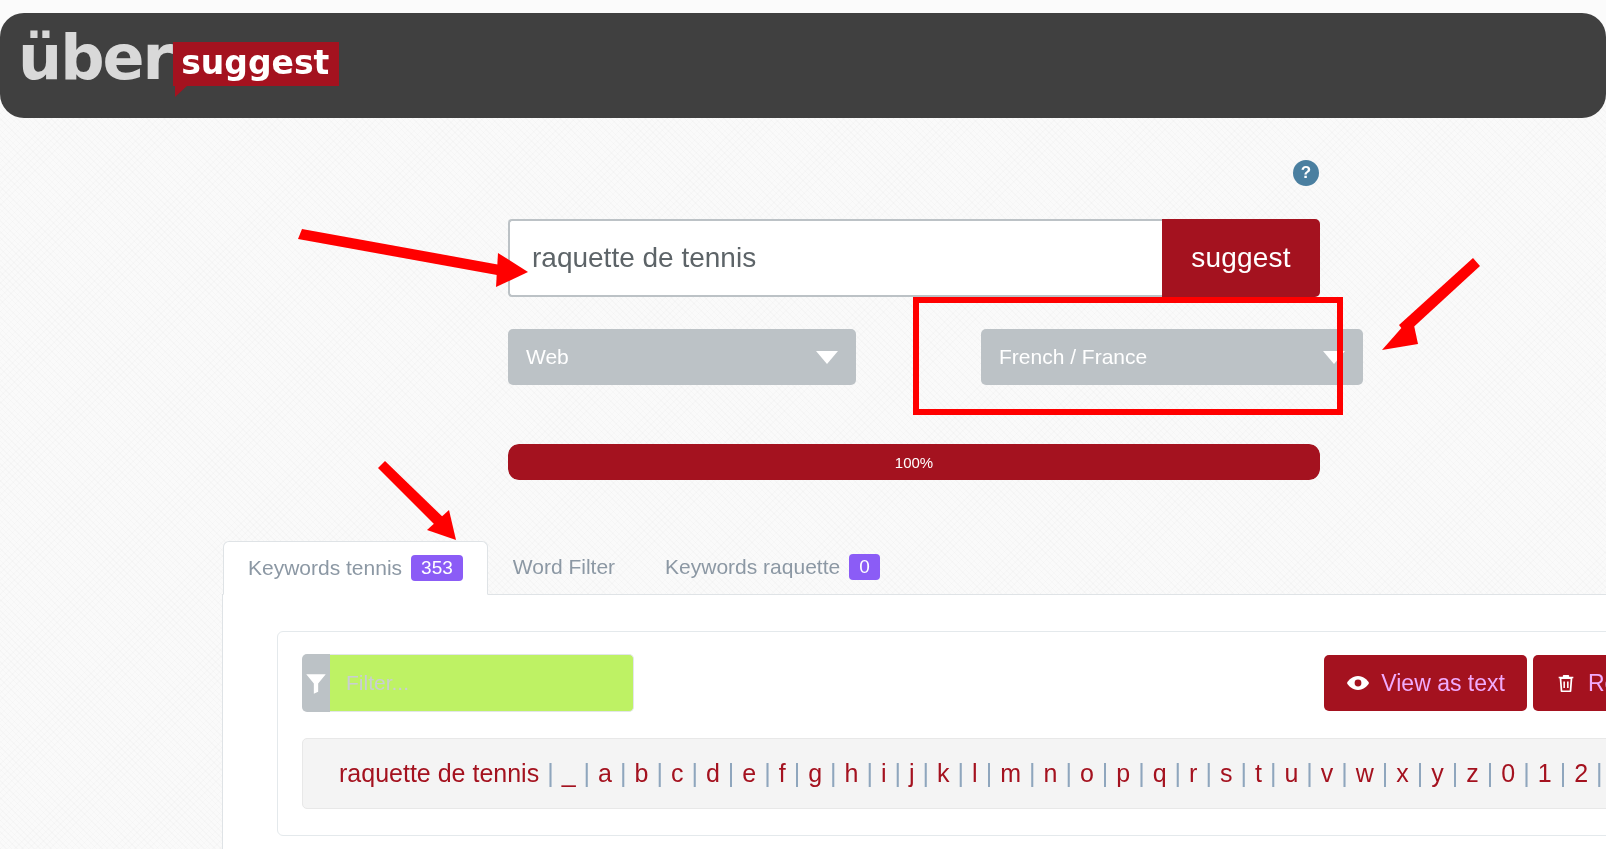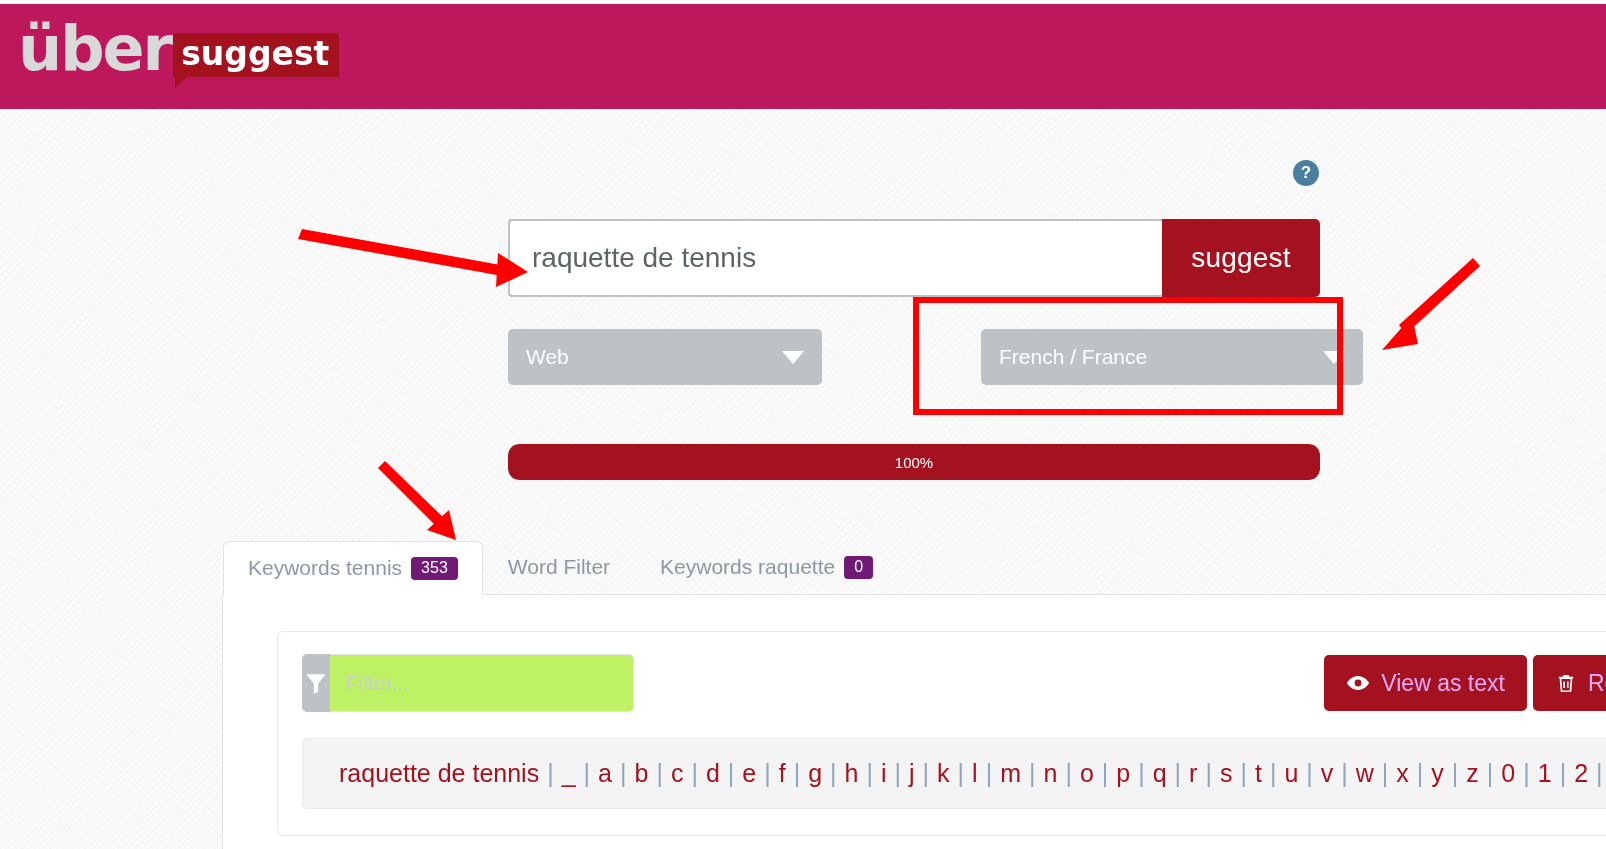--- a/index.html
+++ b/index.html
@@ -24,25 +24,26 @@
     height: 744px;
     background-color: #fafafa;
     background-image:
       repeating-linear-gradient(45deg, rgba(0,0,0,0.016) 0px, rgba(0,0,0,0.016) 1px, rgba(0,0,0,0) 1px, rgba(0,0,0,0) 4px),
       repeating-linear-gradient(-45deg, rgba(0,0,0,0.012) 0px, rgba(0,0,0,0.012) 1px, rgba(0,0,0,0) 1px, rgba(0,0,0,0) 5px);
   }
 
   
   .header {
     position: absolute;
-    left: 0; top: 4px;
+    left: 0; top: 13px;
     width: 1606px;
     height: 105px;
-    background: #be185d;
+    background: #404040;
     z-index: 5;
+    border-radius: 24px;
   }
   .logo {
     position: absolute;
     left: 18px;
     top: 14px;
     display: flex;
     align-items: flex-start;
   }
   .logo-uber {
     font-family: "DejaVu Sans", sans-serif;
@@ -130,21 +131,21 @@
     font-family: "Liberation Sans", sans-serif;
     letter-spacing: 0.2px;
   }
 
   
   .select-wrap {
     position: absolute;
     height: 56px;
     z-index: 3;
   }
-  #source-select-wrap { left: 508px; top: 329px; width: 314px; }
+  #source-select-wrap { left: 508px; top: 329px; width: 348px; }
   #lang-select-wrap   { left: 936px; top: 329px; width: 382px; padding-left: 45px; }
   .fake-select {
     width: 100%;
     height: 56px;
     background: #bcc2c6;
     border: none;
     border-radius: 5px;
     color: #ffffff;
     font-size: 21px;
     display: flex;
@@ -216,24 +217,24 @@
     border: 1px solid transparent;
   }
   .tab.active {
     background: #ffffff;
     border: 1px solid #dfe3e6;
     border-bottom: 1px solid #ffffff;
     border-radius: 6px 6px 0 0;
     margin-bottom: -1px;
   }
   .badge {
-    background: #701a75;
+    background: #8b5cf6;
     color: #ffffff;
     border-radius: 4px;
-    font-size: 16px;
+    font-size: 19px;
     padding: 3px 10px 4px;
     line-height: 1;
     font-family: "Liberation Sans", sans-serif;
   }
 
   .panel {
     background: #ffffff;
     border: 1px solid #dfe3e6;
     border-top: none;
     padding: 36px 0 0 54px;

